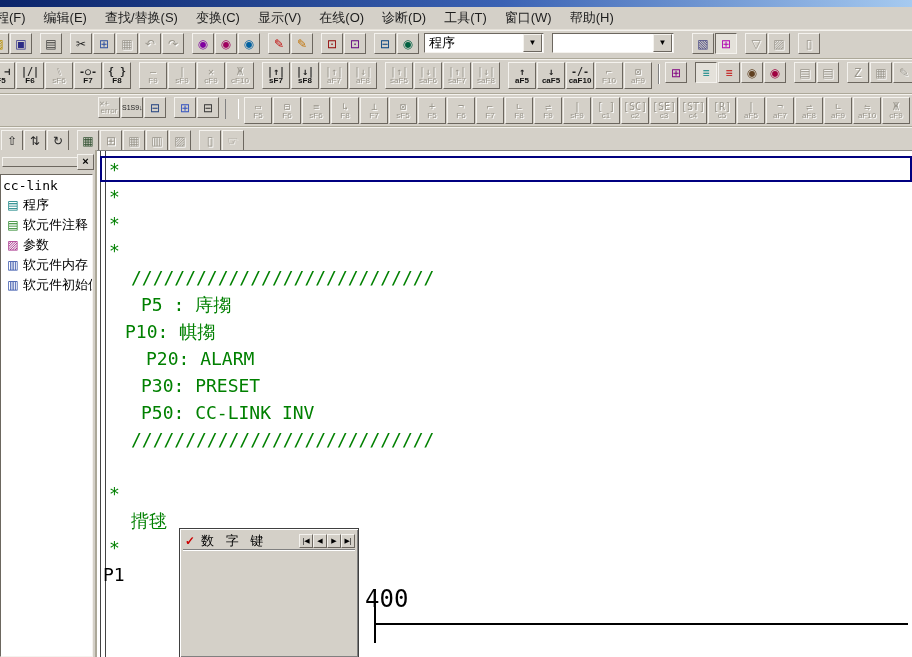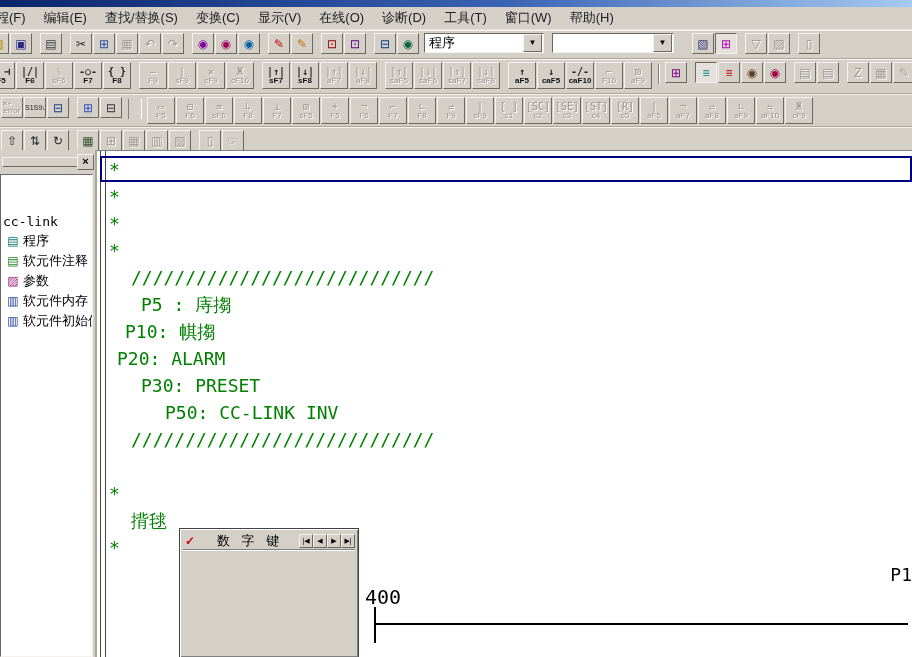--- a/index.html
+++ b/index.html
@@ -15,21 +15,21 @@
            overflow:hidden;white-space:nowrap;border-bottom:1px solid #e6e2da;}
   .menu-item{padding:2px 9px;font-size:13px;color:#1d1d1d;}
   .menu-item.clip{margin-left:-13px;}
 
   
   .tbrow{display:flex;align-items:flex-start;padding:2px 1px 1px 1px;
          border-top:1px solid #f4f2ee;border-bottom:1px solid #aca899;
          background:#d4d0c8;overflow:hidden;white-space:nowrap;}
   .tbrow.r1{height:24px;}
   .tbrow.r2{height:30px;}
-  .tbrow.r3{height:28px;}
+  .tbrow.r3{height:28px;justify-content:flex-end;}
   .tbrow.r4{height:24px;}
   .bar{display:flex;align-items:flex-start;}
   .sep{display:inline-block;width:7px;height:10px;}
   .bigsep{display:inline-block;width:12px;height:20px;border-left:1px solid #808080;
           border-right:1px solid #fff;margin:2px 5px;}
   .tb{display:inline-flex;flex-direction:column;align-items:center;justify-content:center;
       width:22px;height:21px;background:#d4d0c8;margin-right:1px;
       border:1px solid;border-color:#f4f2ee #6c675f #6c675f #f4f2ee;box-sizing:border-box;}
   .tb .gl{font-size:12px;line-height:12px;color:#222;}
   .tb .fl{font-size:8px;line-height:8px;color:#111;font-weight:bold;
@@ -60,49 +60,49 @@
   .side-top{height:24px;position:relative;}
   .grip{position:absolute;left:2px;top:7px;width:76px;height:8px;background:#d4d0c8;
         border:1px solid;border-color:#f4f2ee #6c675f #6c675f #f4f2ee;}
   .closeb{position:absolute;right:1px;top:4px;width:15px;height:14px;background:#d4d0c8;
           border:1px solid;border-color:#f4f2ee #6c675f #6c675f #f4f2ee;
           font-size:11px;line-height:12px;text-align:center;font-weight:bold;color:#000;}
   .treepanel{position:absolute;left:0;top:24px;right:2px;bottom:0;background:#fff;
              border:1px solid;border-color:#6c675f #f4f2ee #f4f2ee #6c675f;overflow:hidden;}
   .trow{display:flex;align-items:center;height:20px;font-size:13px;color:#000;white-space:nowrap;}
   .trow .ticon{width:16px;text-align:center;font-size:12px;margin:0 2px 0 4px;flex:none;}
-  .trow.root{padding-left:2px;font-family:"DejaVu Sans Mono",monospace;font-size:13px;margin-top:36px;}
+  .trow.root{padding-left:2px;font-family:"DejaVu Sans Mono",monospace;font-size:13px;}
 
   
   .editor{position:relative;flex:1;background:#fff;overflow:hidden;
           border-top:1px solid #808080;}
   .rail{position:absolute;top:0;bottom:0;width:1px;background:#444;}
   .rail.r1{left:3px;} .rail.r2{left:8px;}
   .selbox{position:absolute;left:3px;right:0;top:5px;height:26px;
           border:2px solid #000080;box-sizing:border-box;}
   .lines{position:absolute;left:0;right:0;top:5px;}
   .line{height:27px;line-height:27px;font-family:"DejaVu Sans Mono",monospace;
         font-size:18px;white-space:pre;}
   .line.g{color:#008000;}
   .line.b{color:#000;}
 
   
   .dev400{position:absolute;left:268px;top:434px;font-family:"DejaVu Sans Mono",monospace;
-          font-size:20px;color:#000;}
+          font-size:24px;color:#000;}
   .vline{position:absolute;left:277px;top:456px;width:2px;height:36px;background:#000;}
   .hline{position:absolute;left:277px;right:4px;top:472px;height:2px;background:#000;}
 
   
   .popup{position:absolute;left:82px;top:377px;width:180px;height:130px;box-sizing:border-box;
          background:#d4d0c8;border:1px solid #404040;
          box-shadow:inset 1px 1px 0 #fff,inset -1px -1px 0 #808080;padding:3px;z-index:5;}
   .ptitle{height:17px;display:flex;align-items:center;
           border-bottom:1px solid #808080;box-shadow:0 1px 0 #fff;}
   .picon{color:#cc0000;font-size:12px;font-weight:bold;margin:0 6px 0 2px;}
-  .ptext{font-size:13px;color:#000;letter-spacing:4px;flex:1;text-align:center;}
+  .ptext{font-size:13px;color:#000;letter-spacing:4px;flex:1;}
   .pnav{display:flex;}
   .pnav .nbtn{width:14px;height:14px;background:#d4d0c8;margin-left:0;
               border:1px solid;border-color:#f4f2ee #6c675f #6c675f #f4f2ee;
               font-size:7px;line-height:12px;text-align:center;color:#000;box-sizing:border-box;}
   .pbody{position:absolute;left:3px;right:3px;top:21px;bottom:3px;background:#c0c0c0;}
   .pbody .bluetxt{font-size:14px;color:#0000a0;padding:1px 2px;
                   font-family:"Liberation Sans",sans-serif;}
 </style>
 </head>
 <body>
@@ -537,29 +537,29 @@
       <div class="rail r2"></div>
       <div class="selbox"></div>
       <div class="lines" id="lines">
           <div class="line g" style="padding-left: 12px;">*</div>
           <div class="line g" style="padding-left: 12px;">*</div>
           <div class="line g" style="padding-left: 12px;">*</div>
           <div class="line g" style="padding-left: 12px;">*</div>
           <div class="line g" style="padding-left: 34px;">////////////////////////////</div>
           <div class="line g" style="padding-left: 44px;">P5 : 庤搊</div>
           <div class="line g" style="padding-left: 28px;">P10: 帺搊</div>
-          <div class="line g" style="padding-left: 20px;">P20: ALARM</div>
+          <div class="line g" style="padding-left: 49px;">P20: ALARM</div>
           <div class="line g" style="padding-left: 44px;">P30: PRESET</div>
-          <div class="line g" style="padding-left: 68px;">P50: CC-LINK INV</div>
+          <div class="line g" style="padding-left: 44px;">P50: CC-LINK INV</div>
           <div class="line g" style="padding-left: 34px;">////////////////////////////</div>
           <div class="line g" style="padding-left: 12px;"></div>
           <div class="line g" style="padding-left: 12px;">*</div>
           <div class="line g" style="padding-left: 34px;">揹毬</div>
           <div class="line g" style="padding-left: 12px;">*</div>
-          <div class="line b" style="padding-left: 6px; text-align: right;">P1</div>
+          <div class="line b" style="padding-left: 6px;">P1</div>
         </div>
 
       <div class="dev400">400</div>
       <div class="vline"></div>
       <div class="hline"></div>
 
       <div class="popup">
         <div class="ptitle">
           <span class="picon">✓</span>
           <span class="ptext">数 字 键</span>

